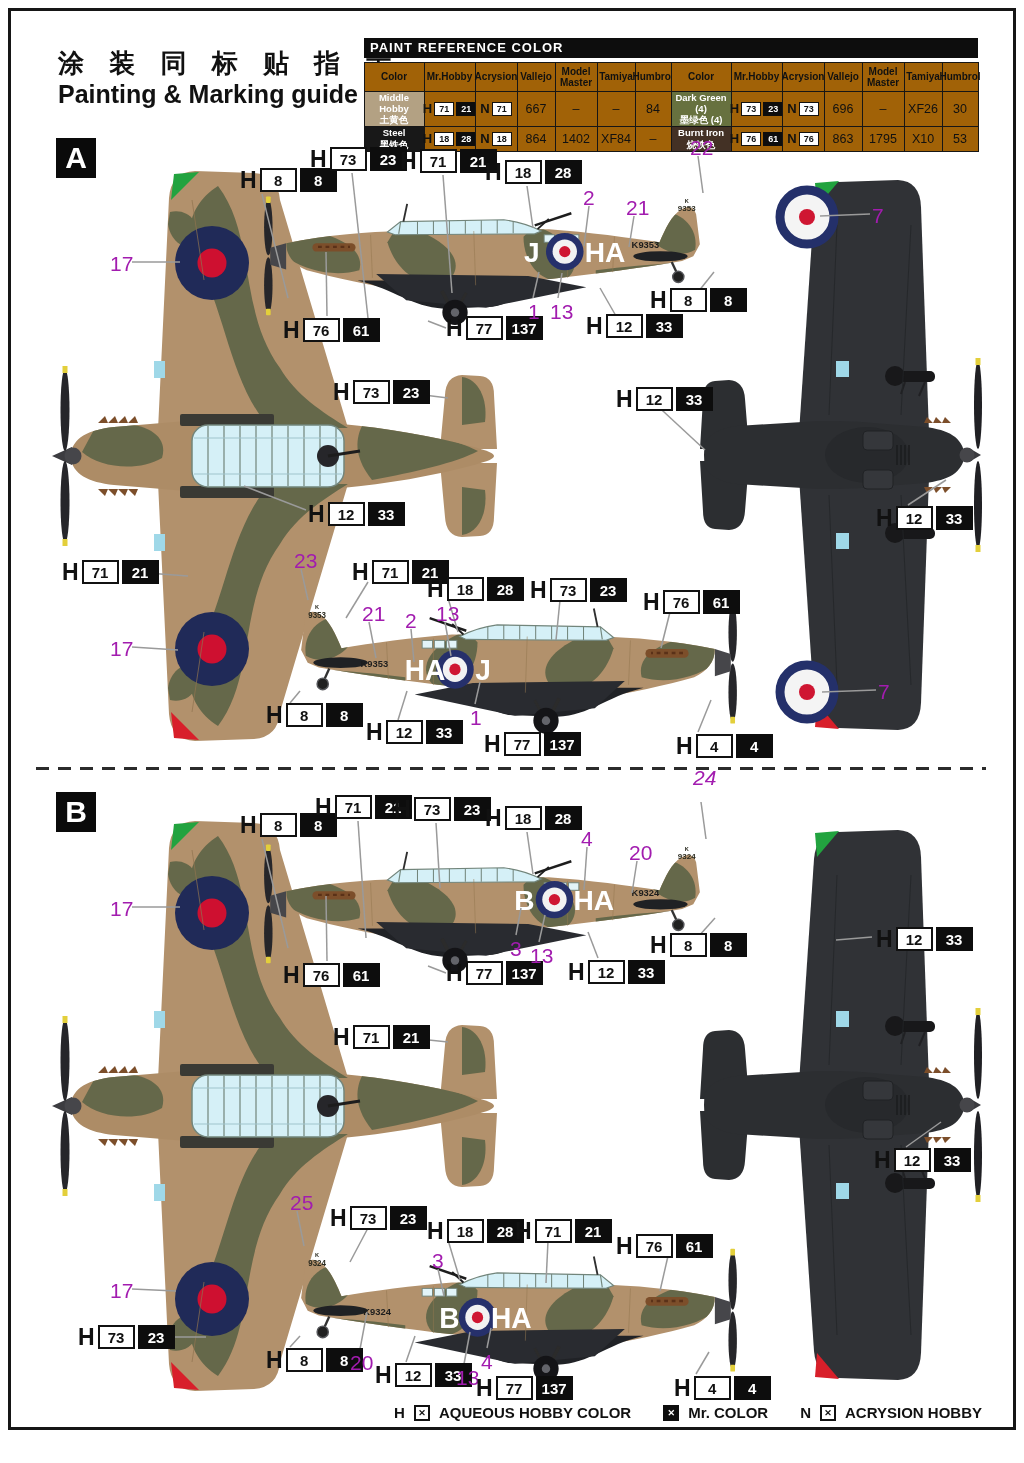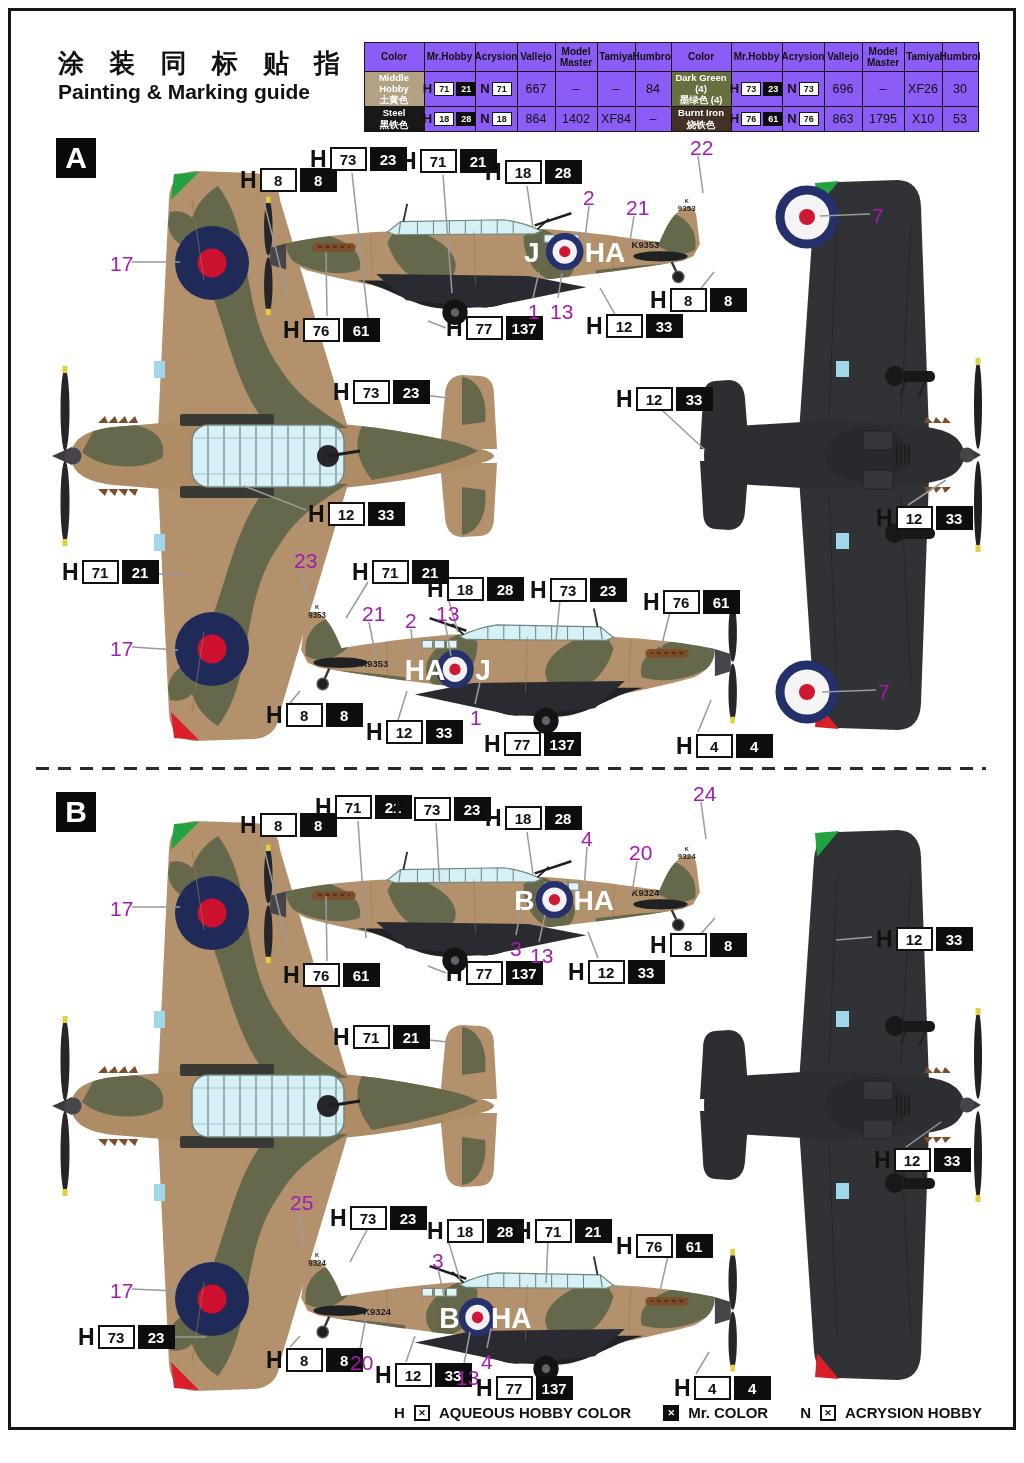--- a/index.html
+++ b/index.html
@@ -1,29 +1,29 @@
 <!DOCTYPE html>
 <html><head>
 <meta charset="utf-8">
 <style>
   html,body{margin:0;padding:0;background:#fff;}
   .page{position:relative;width:1024px;height:1463px;background:#fff;overflow:hidden;
         font-family:"Liberation Sans",sans-serif;color:#111;}
   .frame{position:absolute;left:8px;top:8px;width:1002px;height:1416px;border:3px solid #161616;z-index:1;}
   .title-cn{position:absolute;left:58px;top:46px;font-size:26px;font-weight:bold;letter-spacing:9px;z-index:2;}
-  .title-en{position:absolute;left:58px;top:80px;font-size:21px;font-weight:bold;z-index:2;}
+  .title-en{position:absolute;left:58px;top:80px;font-size:25px;font-weight:bold;z-index:2;}
 
   
   .ptable{position:absolute;left:364px;top:38px;width:614px;z-index:2;}
   .pt-title{background:#0d0d0d;color:#fff;font-size:13px;font-weight:bold;letter-spacing:1px;
             padding:2px 6px;height:16px;line-height:16px;}
   .pt-grid{display:grid;margin-top:4px;
            grid-template-columns:60px 51px 42px 38px 42px 38px 36px 60px 51px 42px 38px 42px 38px 36px;}
   .pt-cell{border:1px solid #161616;margin:-0.5px;display:flex;align-items:center;justify-content:center;
-           text-align:center;background:#8b5cf6;min-height:24px;font-size:12.5px;}
+           text-align:center;background:#a16207;min-height:24px;font-size:12.5px;}
   .pt-hcell{font-size:10px;font-weight:bold;min-height:26px;line-height:1.1;padding:1px;}
   .pt-swatch{flex-direction:column;color:#fff;font-size:9.5px;font-weight:bold;line-height:1.2;}
   .tchip{display:flex;align-items:center;gap:2px;font-weight:bold;}
   .tchip .th{font-size:13px;}
   .tbx{display:inline-flex;align-items:center;justify-content:center;width:18px;height:12px;font-size:9px;font-weight:bold;}
   .tbx.w{border:1.5px solid #111;background:#fff;color:#111;}
   .tbx.b{border:1.5px solid #0d0d0d;background:#0d0d0d;color:#fff;}
 
   .marker{position:absolute;width:40px;height:40px;background:#0a0a0a;color:#fff;display:flex;
           align-items:center;justify-content:center;font-size:30px;font-weight:bold;z-index:5;}
@@ -56,20 +56,21 @@
 </head>
 <body>
 
 <div class="page">
   <div class="frame"></div>
 
   <div class="title-cn">涂 装 同 标 贴 指 示</div>
   <div class="title-en">Painting &amp; Marking guide</div>
 
   <div class="ptable">
+    <div class="pt-title">PAINT  REFERENCE COLOR</div>
     <div class="pt-grid">
       <div class="pt-cell pt-hcell">Color</div>
       <div class="pt-cell pt-hcell">Mr.Hobby</div>
       <div class="pt-cell pt-hcell">Acrysion</div>
       <div class="pt-cell pt-hcell">Vallejo</div>
       <div class="pt-cell pt-hcell">Model Master</div>
       <div class="pt-cell pt-hcell">Tamiya</div>
       <div class="pt-cell pt-hcell">Humbrol</div>
       <div class="pt-cell pt-hcell">Color</div>
       <div class="pt-cell pt-hcell">Mr.Hobby</div>
@@ -606,21 +607,21 @@
         <span class="bx w">73</span>
         <span class="bx b">23</span>
       </div>
       <div class="callout paint" style="left: 485px; top: 806px;">
         <span class="h">H</span>
         <span class="bx w">18</span>
         <span class="bx b">28</span>
       </div>
       <div class="callout num" style="left: 581px; top: 827px;">4</div>
       <div class="callout num" style="left: 629px; top: 841px;">20</div>
-      <div class="callout num" style="left: 693px; top: 782px;">24</div>
+      <div class="callout num" style="left: 693px; top: 766px; font-style: italic;">24</div>
       <div class="callout paint" style="left: 650px; top: 933px;">
         <span class="h">H</span>
         <span class="bx w">8</span>
         <span class="bx b">8</span>
       </div>
       <div class="callout paint" style="left: 283px; top: 963px;">
         <span class="h">H</span>
         <span class="bx w">76</span>
         <span class="bx b">61</span>
       </div>

